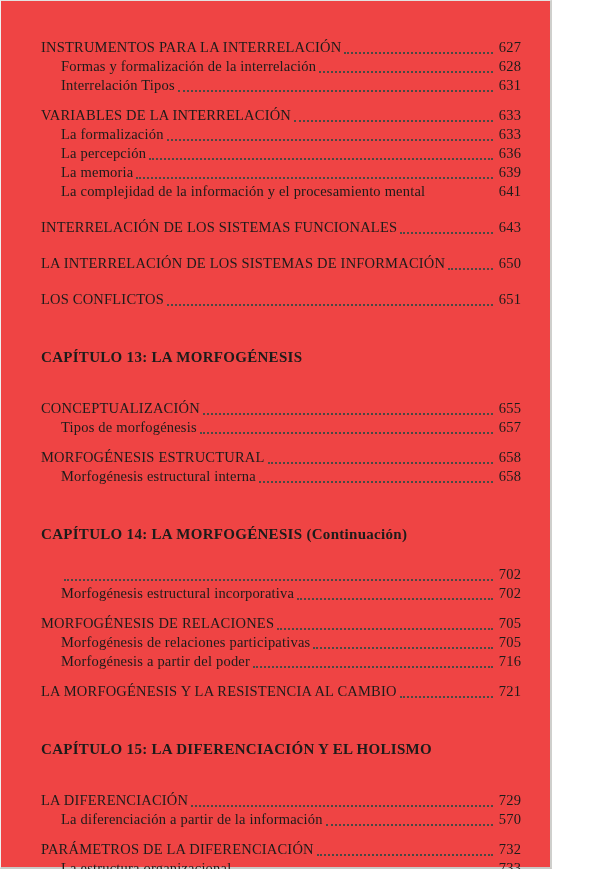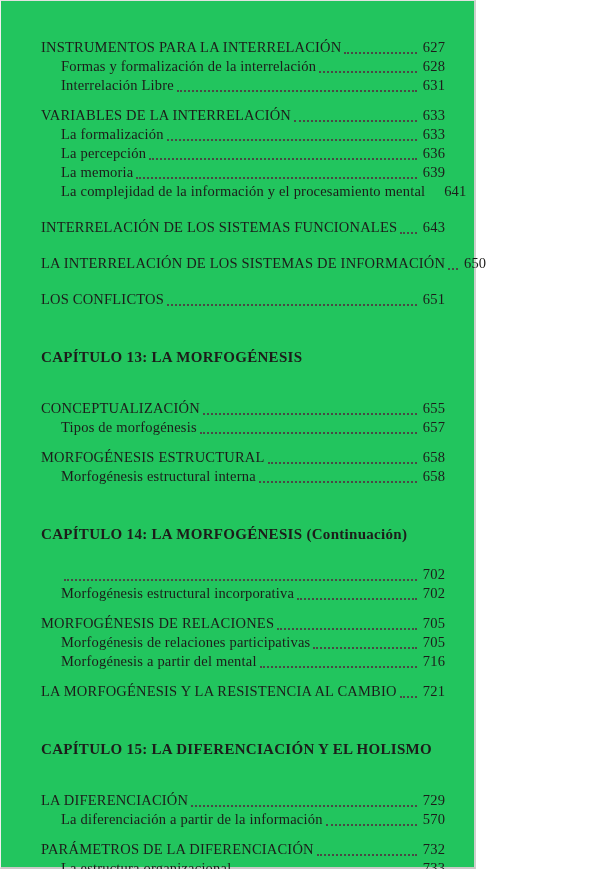--- a/index.html
+++ b/index.html
@@ -5,23 +5,23 @@
   html, body {
     margin: 0;
     padding: 0;
     width: 600px;
     height: 869px;
     background: #ffffff;
     overflow: hidden;
   }
   .scan-page {
     box-sizing: border-box;
-    width: 476px;
+    width: 552px;
     height: 869px;
-    background: #22c55e;
+    background: #ef4444;
     border-top: 1px solid #e2e2e0;
     border-right: 2px solid #cfcfcc;
     border-bottom: 2px solid #c9c9c6;
     border-left: 1px solid #f0f0ee;
     padding: 26px 26px 10px 40px;
     font-family: "Liberation Serif", "DejaVu Serif", serif;
     color: #1d1c1a;
   }
   .toc-list {
     display: flex;
@@ -84,21 +84,21 @@
     <span class="entry-page">627</span>
   </div>
 
   <div class="entry sub">
     <span class="entry-text">Formas y formalización de la interrelación</span>
     <span class="leader"></span>
     <span class="entry-page">628</span>
   </div>
 
   <div class="entry sub">
-    <span class="entry-text">Interrelación Libre</span>
+    <span class="entry-text">Interrelación Tipos</span>
     <span class="leader"></span>
     <span class="entry-page">631</span>
   </div>
 
   <div class="entry main">
     <span class="entry-text">VARIABLES DE LA INTERRELACIÓN</span>
     <span class="leader"></span>
     <span class="entry-page">633</span>
   </div>
 
@@ -195,21 +195,21 @@
     <span class="entry-page">705</span>
   </div>
 
   <div class="entry sub">
     <span class="entry-text">Morfogénesis de relaciones participativas</span>
     <span class="leader"></span>
     <span class="entry-page">705</span>
   </div>
 
   <div class="entry sub">
-    <span class="entry-text">Morfogénesis a partir del mental</span>
+    <span class="entry-text">Morfogénesis a partir del poder</span>
     <span class="leader"></span>
     <span class="entry-page">716</span>
   </div>
 
   <div class="entry main">
     <span class="entry-text">LA MORFOGÉNESIS Y LA RESISTENCIA AL CAMBIO</span>
     <span class="leader"></span>
     <span class="entry-page">721</span>
   </div>
 

